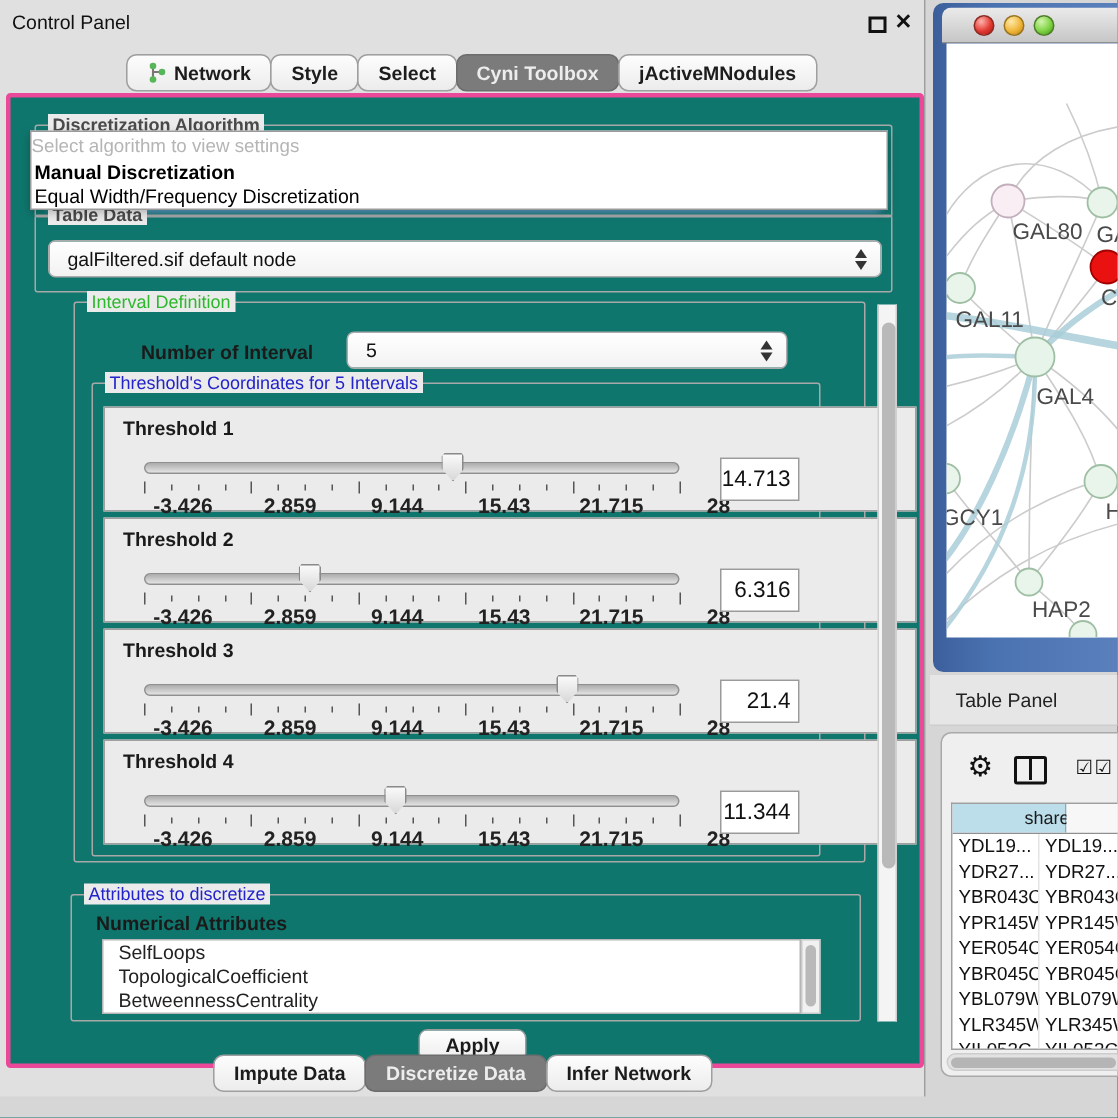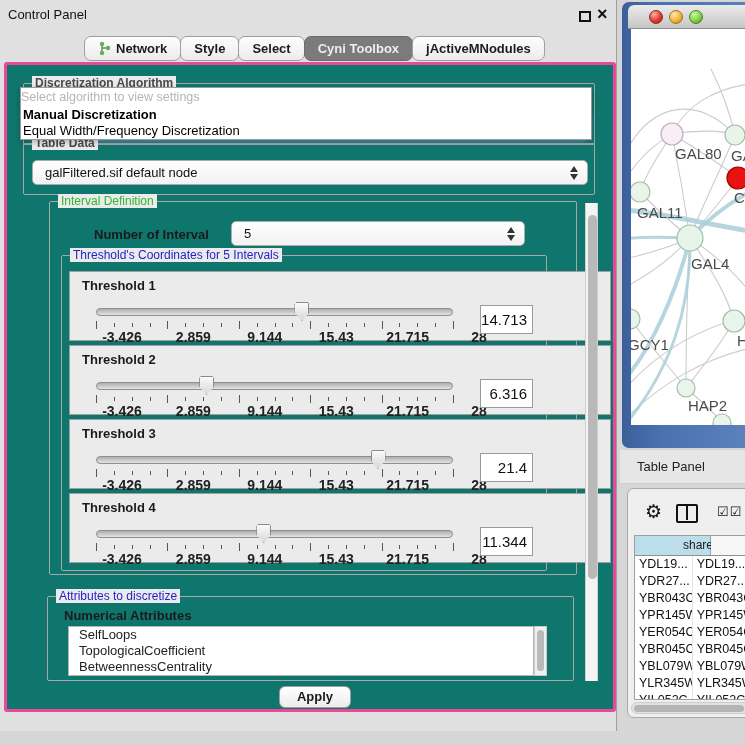--- a/index.html
+++ b/index.html
@@ -383,20 +383,31 @@
         <div class="attr-item">TopologicalCoefficient</div>
         <div class="attr-item">BetweennessCentrality</div>
       </div>
     <div class="attr-scroll" style="top:561px;">
         <i></i>
       </div>
 
     <div class="apply-btn" style="top:621px;">Apply</div>
   </div>
 
+  <div class="tabrow tabrow-bottom" id="bottom-tabs">
+      <div class="tab">
+    <span class="tab-label">Impute Data</span>
+  </div>
+      <div class="tab active">
+    <span class="tab-label">Discretize Data</span>
+  </div>
+      <div class="tab">
+    <span class="tab-label">Infer Network</span>
+  </div>
+    </div>
 </div>
 
 <div class="netwin">
   <div class="net-titlebar">
     <span class="tl tl-red"></span>
     <span class="tl tl-yellow"></span>
     <span class="tl tl-green"></span>
   </div>
   <div class="net-canvas">
     <svg id="net-svg" width="121" height="396" viewBox="0 0 121 396">

